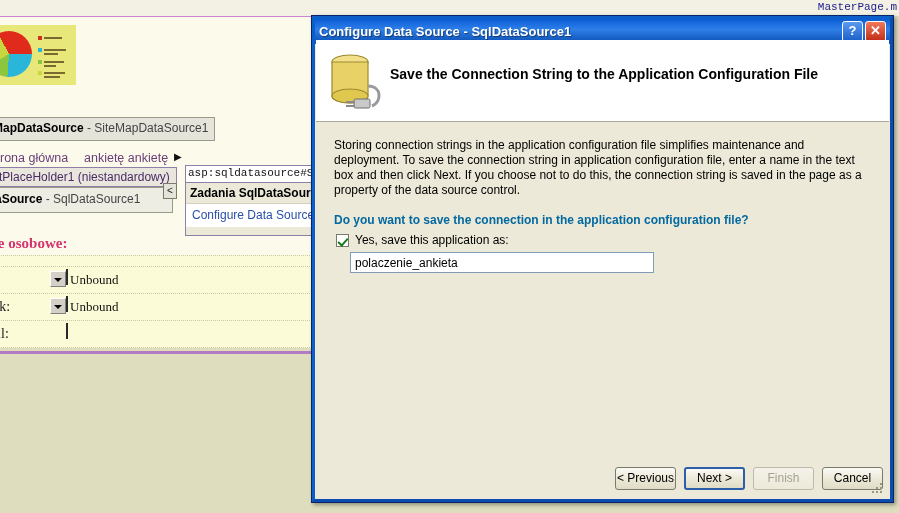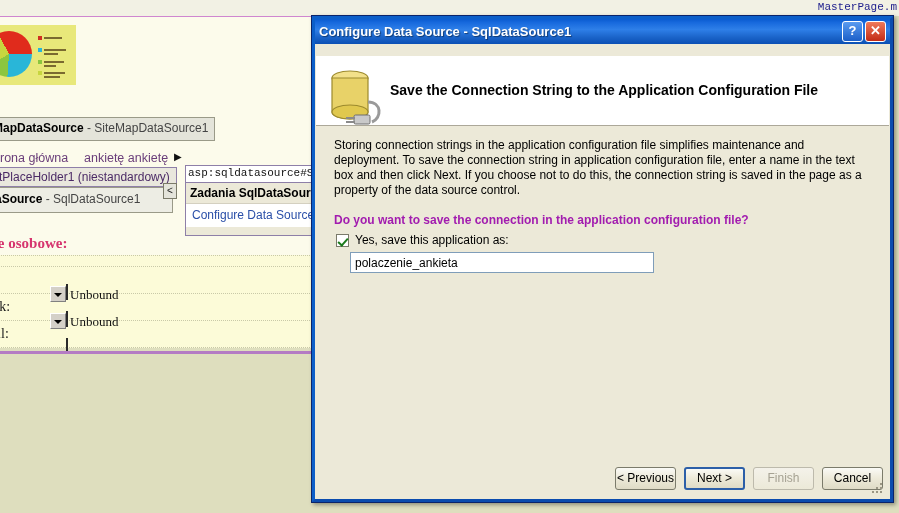--- a/index.html
+++ b/index.html
@@ -226,21 +226,21 @@
   .form-label {
     position: absolute;
     left: 6px; top: 5px;
     font-family: "Liberation Serif", serif;
     font-size: 14px;
     color: #1A1A1A;
     white-space: nowrap;
   }
   .form-control {
     position: absolute;
-    left: 92px; top: 3px; margin-top: 15px;
+    left: 92px; top: 3px;
   }
   .unbound-select {
     width: 74px; height: 20px;
     background: #FFFFFF;
     border: 1px solid #2A2A2A;
     position: relative;
     box-sizing: border-box;
   }
   .unbound-select .sel-text {
     position: absolute;
@@ -335,23 +335,23 @@
     background: linear-gradient(to bottom, #5A9BF0, #1B5FC8);
   }
   #close-button {
     background: linear-gradient(to bottom, #F07A5A, #C22B16);
     margin-right: 4px;
   }
 
   
   #dialog-header {
     position: absolute;
-    left: 4px; top: 40px;
+    left: 4px; top: 24px;
     right: 4px;
-    height: 70px;
+    height: 82px;
     background: #FFFFFF;
     border-bottom: 1px solid #ACA899;
     box-sizing: border-box;
   }
   #db-plug-icon {
     position: absolute;
     left: 12px; top: 12px;
     width: 60px; height: 62px;
   }
   #dialog-header-title {
@@ -377,21 +377,21 @@
     width: 537px;
     font-size: 12px;
     color: #000;
     line-height: 15px;
   }
   #question-label {
     position: absolute;
     left: 18px; top: 86px;
     font-size: 12px;
     font-weight: bold;
-    color: #a21caf;
+    color: #0369a1;
     white-space: nowrap;
   }
   #save-connection-checkrow {
     position: absolute;
     left: 20px; top: 106px;
     display: flex;
     align-items: center;
   }
   #save-connection-checkbox {
     width: 13px; height: 13px;

